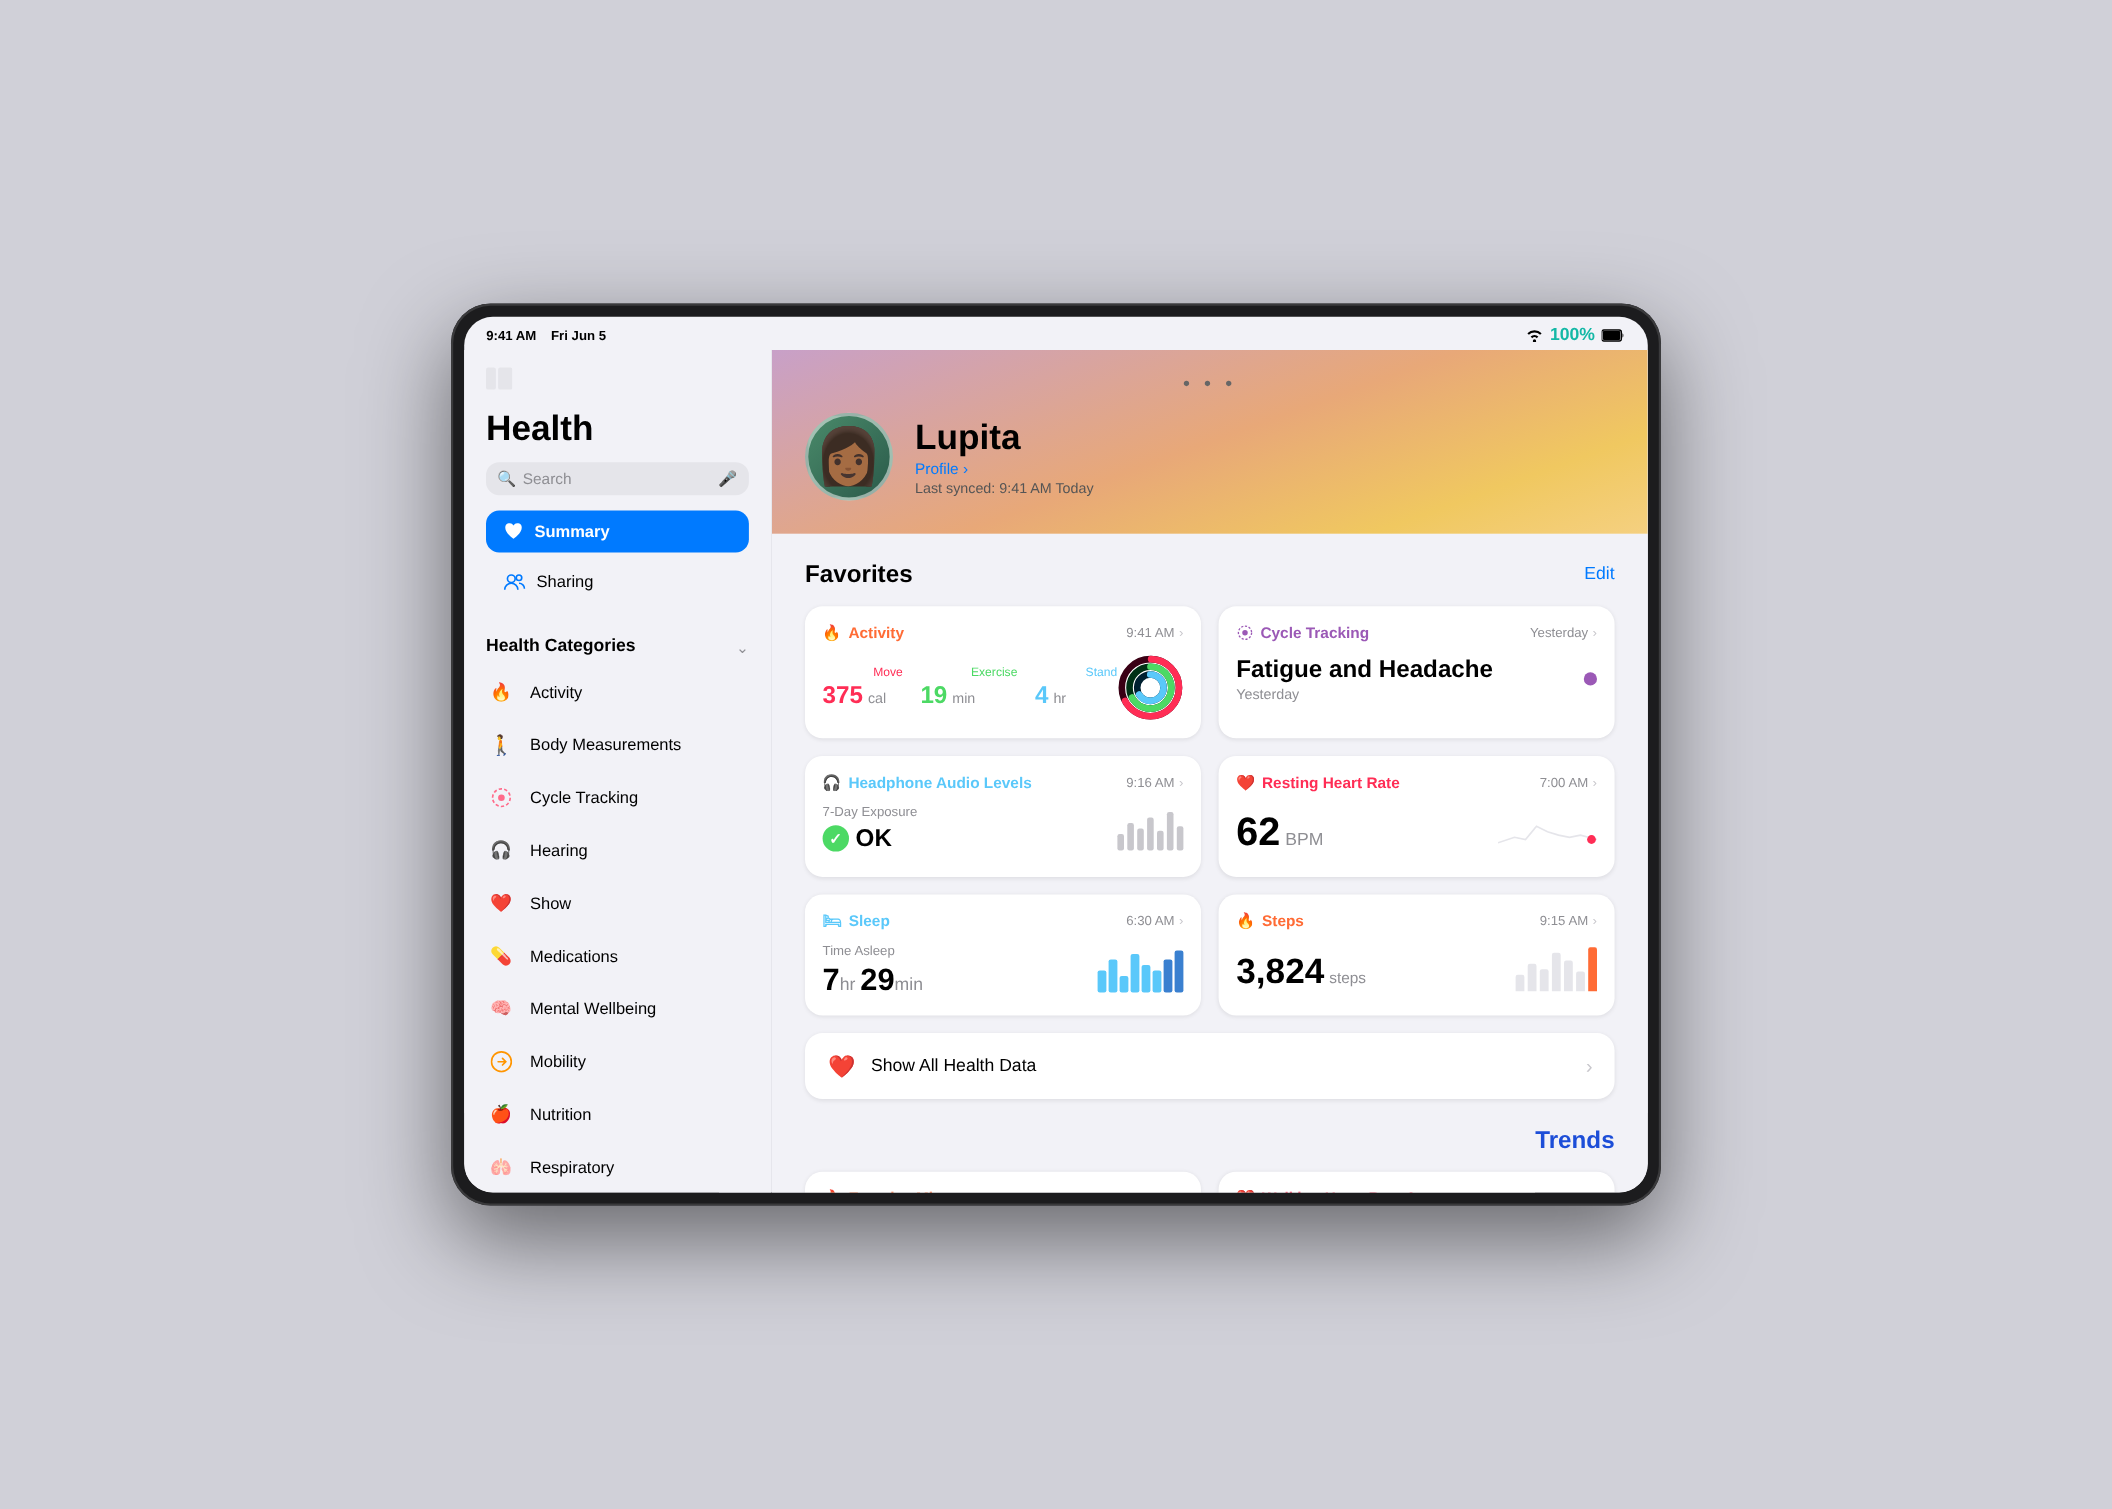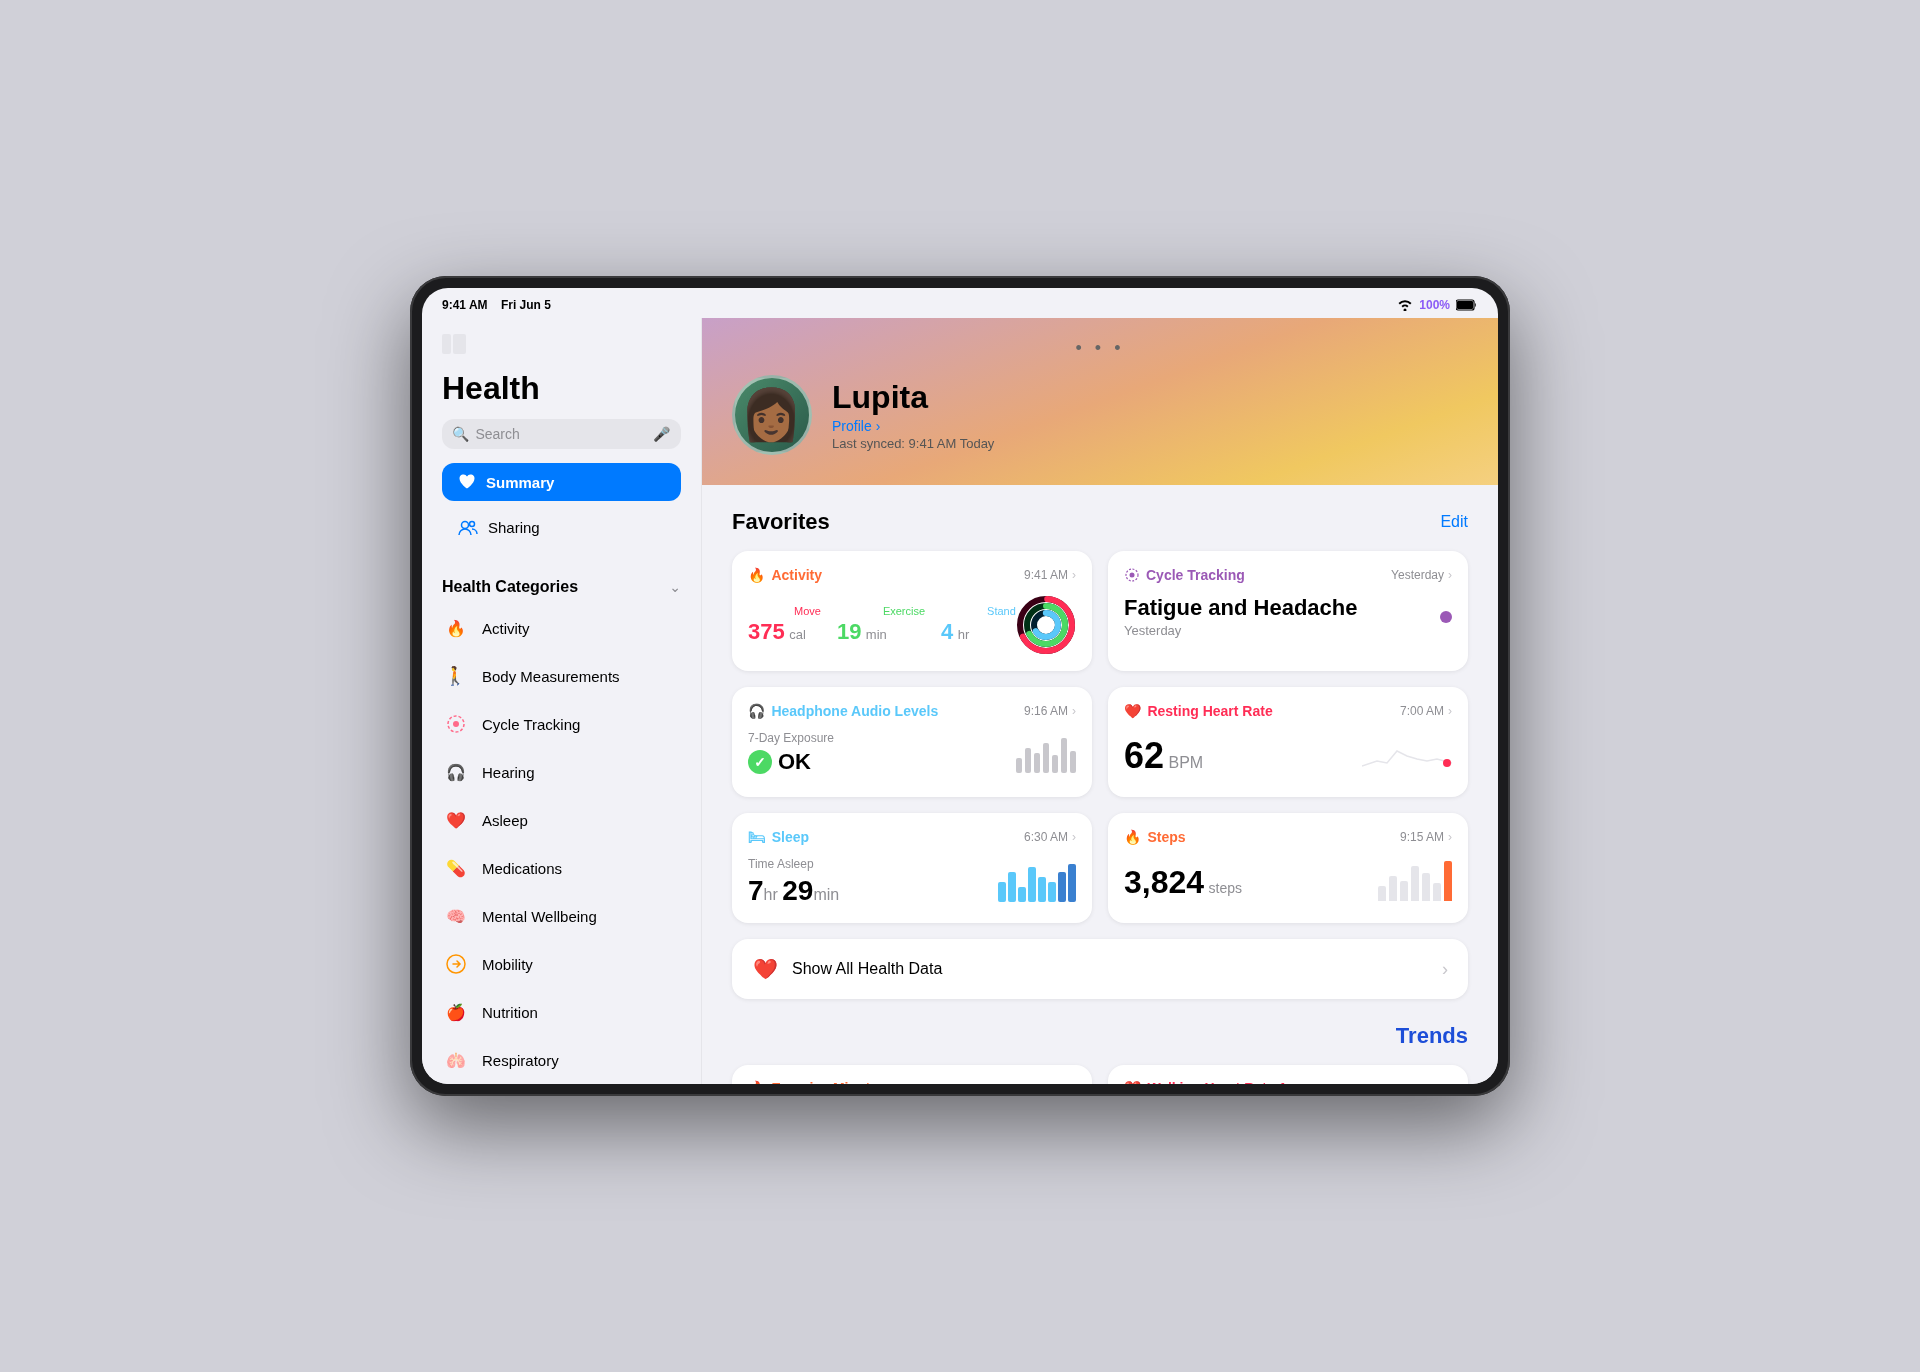--- a/index.html
+++ b/index.html
@@ -54,23 +54,23 @@
       color: #000;
     }
 
     .status-right {
       display: flex;
       align-items: center;
       gap: 6px;
     }
 
     .status-right span {
-      font-size: 12px;
+      font-size: 16px;
       font-weight: 600;
-      color: #8b5cf6;
+      color: #14b8a6;
     }
 
     .app-container {
       display: flex;
       flex: 1;
       margin-top: 30px;
       overflow: hidden;
       border-radius: 0 0 26px 26px;
     }
 
@@ -711,21 +711,21 @@
             </svg>
           </span>
           <span class="sidebar-item-label">Cycle Tracking</span>
         </div>
         <div class="sidebar-item">
           <span class="cat-icon" style="color:#5ac8fa;">🎧</span>
           <span class="sidebar-item-label">Hearing</span>
         </div>
         <div class="sidebar-item">
           <span class="cat-icon" style="color:#ff2d55;">❤️</span>
-          <span class="sidebar-item-label">Asleep</span>
+          <span class="sidebar-item-label">Show</span>
         </div>
         <div class="sidebar-item">
           <span class="cat-icon" style="color:#4cd964;">💊</span>
           <span class="sidebar-item-label">Medications</span>
         </div>
         <div class="sidebar-item">
           <span class="cat-icon" style="color:#af52de;">🧠</span>
           <span class="sidebar-item-label">Mental Wellbeing</span>
         </div>
         <div class="sidebar-item">

